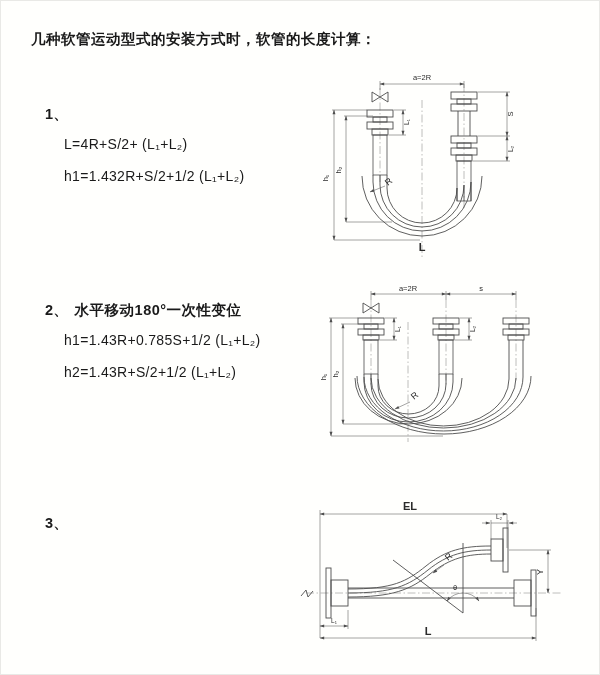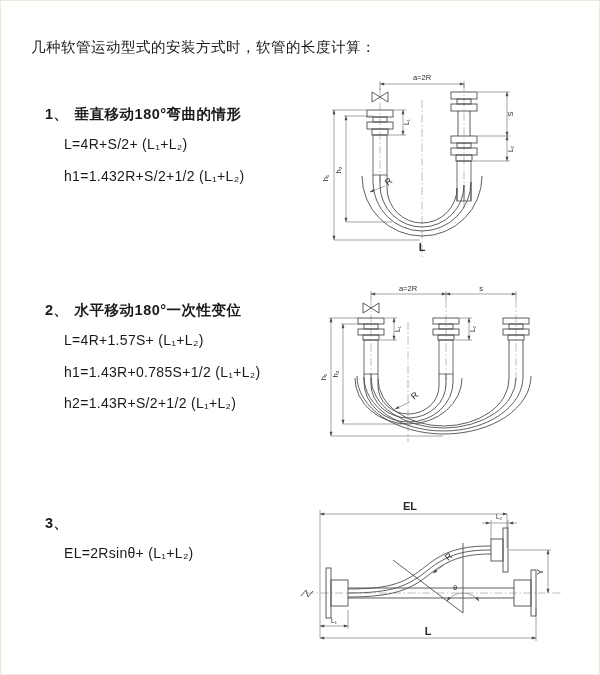--- a/index.html
+++ b/index.html
@@ -1,21 +1,21 @@
 <!DOCTYPE html>
 <html><head>
 <meta charset="utf-8">
 <style>
   html,body{margin:0;padding:0;background:#fff;}
   .page{
     position:relative;width:600px;height:675px;background:#fffffd;
     font-family:"Liberation Sans","DejaVu Sans",sans-serif;color:#1a1a1a;
     overflow:hidden;box-shadow:inset 0 0 0 1px #e9e9e6;
   }
-  .title{position:absolute;left:31px;top:38px;font-size:14.5px;font-weight:normal;letter-spacing:.5px;}
+  .title{position:absolute;left:31px;top:30px;font-size:14.5px;font-weight:bold;letter-spacing:.5px;}
   .section{position:absolute;left:45px;}
   #sec1{top:99px;} #sec2{top:295px;} #sec3{top:508px;}
   .sec-heading{display:flex;gap:6px;font-size:14.5px;font-weight:bold;line-height:30px;letter-spacing:.5px;}
   .formula{margin-left:19px;font-size:14px;line-height:31.5px;letter-spacing:.3px;white-space:pre;}
   .diag{position:absolute;}
   .diag .geo path,.diag .geo rect,.diag .geo polygon{fill:none;stroke:#4d4d4d;stroke-width:.9;}
   .diag .geo rect.braid{stroke-width:.8;}
   .diag .cl path{fill:none;stroke:#8a8a8a;stroke-width:.55;stroke-dasharray:8 2.5 1.5 2.5;}
   .diag .dim path{fill:none;stroke:#5a5a5a;stroke-width:.55;}
   .diag text{fill:#2b2b2b;}
@@ -25,41 +25,38 @@
 </head>
 <body>
 
 <div class="page">
 
   <div class="title">几种软管运动型式的安装方式时，软管的长度计算：</div>
 
   <div class="section" id="sec1">
     <div class="sec-heading">
       <span>1、</span>
-      <span>垂直移动180°弯曲的情形</span>
     </div>
     <div class="formula">L=4R+S/2+ (L₁+L₂)</div>
     <div class="formula">h1=1.432R+S/2+1/2 (L₁+L₂)</div>
   </div>
 
   <div class="section" id="sec2">
     <div class="sec-heading">
       <span>2、</span>
       <span>水平移动180°一次性变位</span>
     </div>
-    <div class="formula">L=4R+1.57S+ (L₁+L₂)</div>
     <div class="formula">h1=1.43R+0.785S+1/2 (L₁+L₂)</div>
     <div class="formula">h2=1.43R+S/2+1/2 (L₁+L₂)</div>
   </div>
 
   <div class="section" id="sec3">
     <div class="sec-heading">
       <span>3、</span>
     </div>
-    <div class="formula">EL=2Rsinθ+ (L₁+L₂)</div>
   </div>
 
   <svg class="diag" style="left:312px;top:70px" width="230" height="190" viewBox="0 0 230 190">
     <defs>
       <marker id="a1" viewBox="0 0 10 10" refX="9.5" refY="5" markerWidth="10" markerHeight="8" orient="auto-start-reverse">
         <path d="M0,1.6 L10,5 L0,8.4 z" fill="#4d4d4d"></path>
       </marker>
       <pattern id="p1" width="4" height="4" patternUnits="userSpaceOnUse">
         <path d="M0,4 L4,0 M0,0 L4,4" stroke="#8f8f8f" stroke-width="0.5"></path>
       </pattern>

